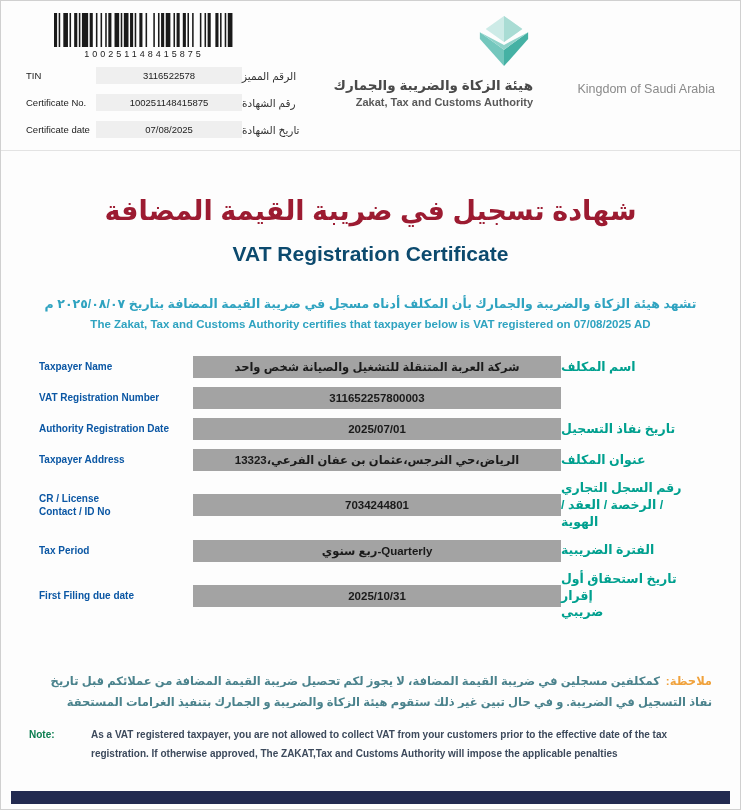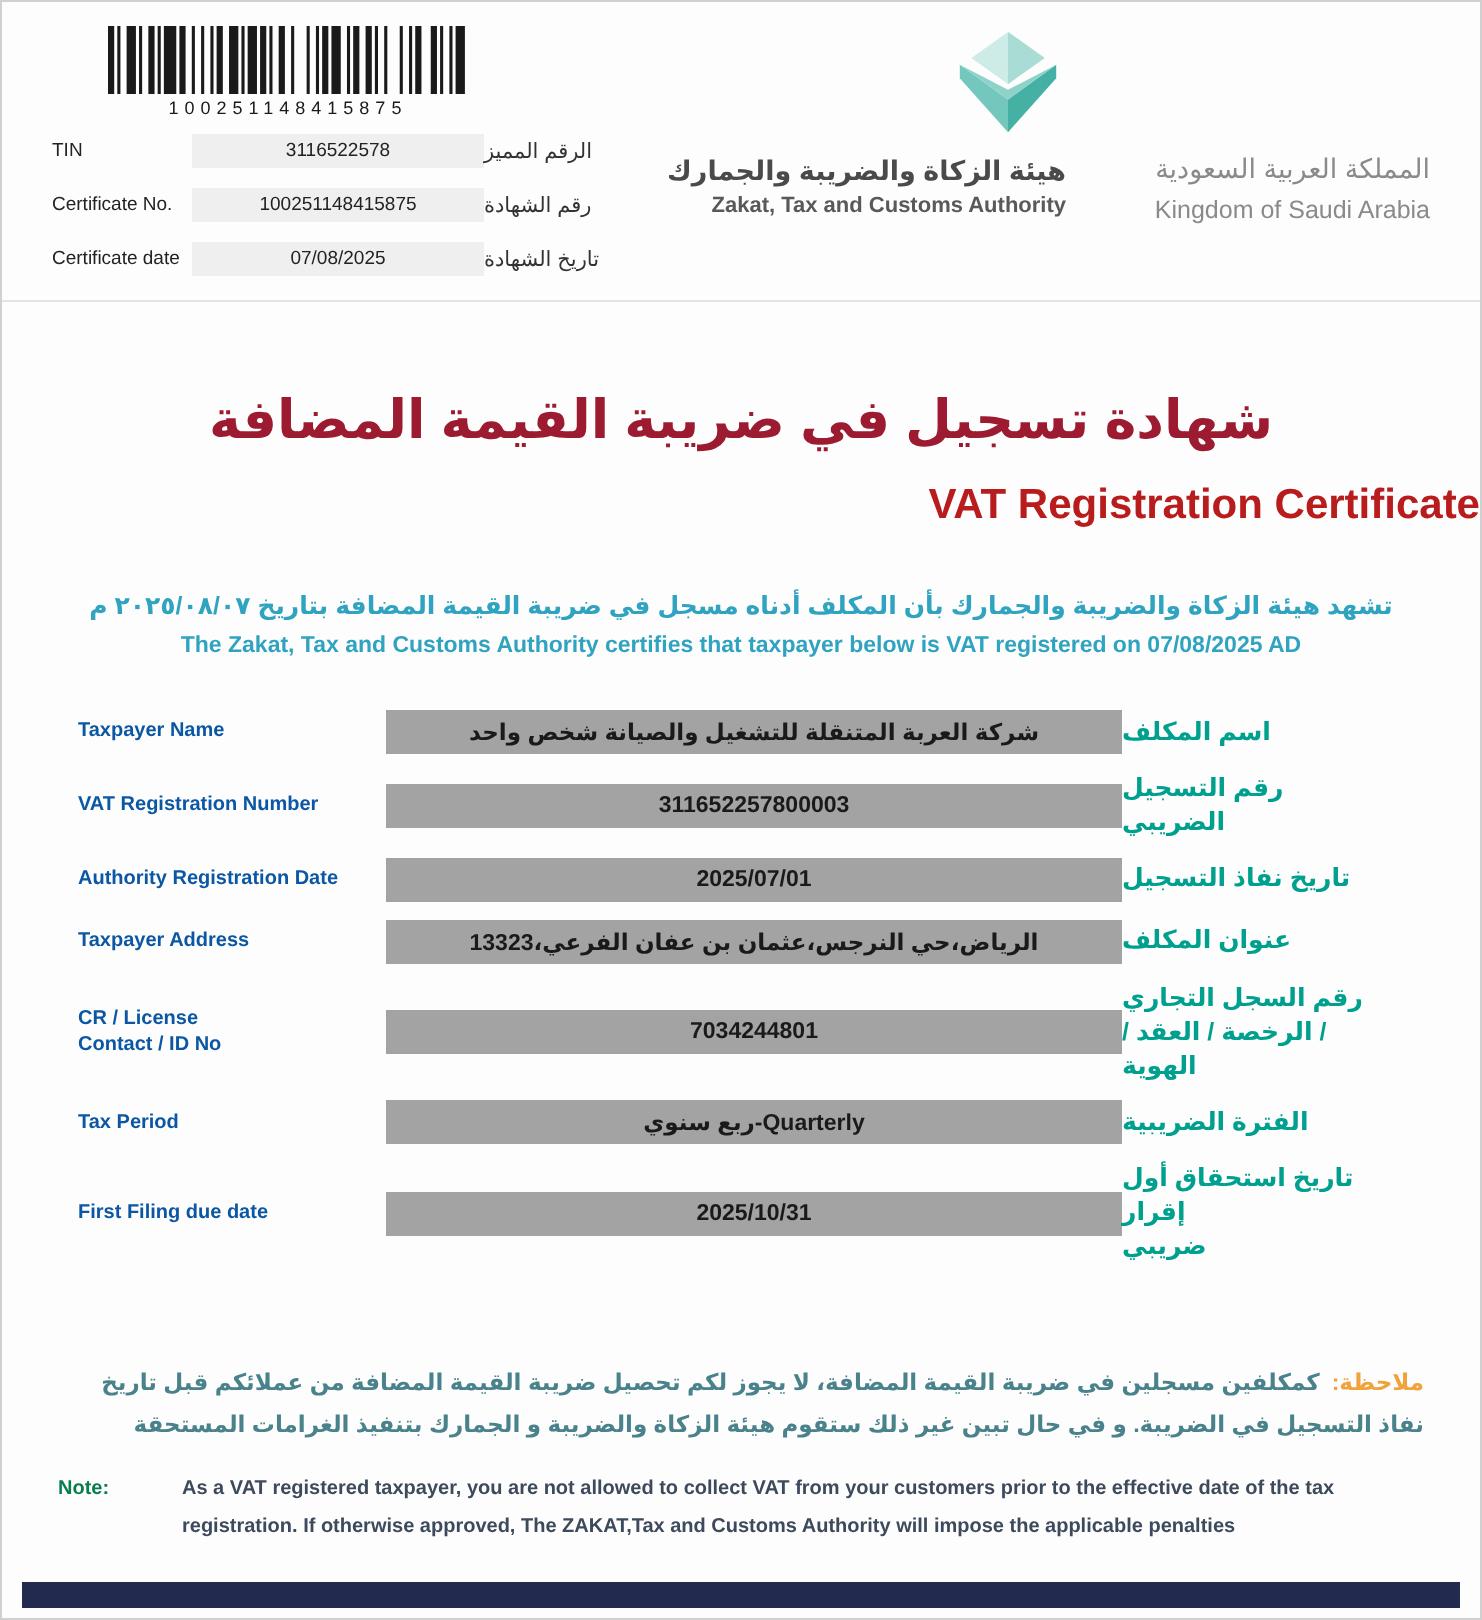--- a/index.html
+++ b/index.html
@@ -36,21 +36,21 @@
   .meta-label-ar { flex: 1; direction: rtl; text-align: left; font-size: 10.5px; color: #333; }
   .header-center { flex: 1; text-align: right; padding-top: 2px; }
   .logo { width: 58px; height: 54px; }
   .authority-ar { direction: rtl; font-size: 13.5px; font-weight: bold; color: #4a4a4a; margin-top: 4px; }
   .authority-en { font-size: 11px; font-weight: bold; color: #595959; margin-top: 3px; }
   .header-right { width: 182px; flex: none; text-align: right; padding-top: 64px; }
   .kingdom-ar { direction: rtl; font-size: 13.5px; color: #8a8a8a; }
   .kingdom-en { font-size: 12.5px; color: #8a8a8a; margin-top: 5px; }
   
   .title-ar { direction: rtl; text-align: center; margin-top: 44px; font-size: 27px; font-weight: bold; color: #9c1b31; }
-  .title-en { text-align: right; margin-top: 15px; font-size: 21px; font-weight: bold; color: #b91c1c; }
+  .title-en { text-align: center; margin-top: 15px; font-size: 21px; font-weight: bold; color: #0c4a6e; }
   .cert-ar { direction: rtl; text-align: center; margin-top: 30px; font-size: 12.5px; font-weight: bold; color: #2fa3c0; }
   .cert-en { text-align: center; margin-top: 7px; font-size: 11.5px; font-weight: bold; color: #2fa3c0; }
   
   .fields { margin: 26px 38px 0 38px; }
   .field-row { display: flex; align-items: center; margin-bottom: 9px; }
   .f-label-en {
     width: 146px; flex: none; margin-right: 8px;
     font-size: 10px; font-weight: bold; color: #0b57a4;
     line-height: 1.35; white-space: nowrap;
   }
@@ -150,21 +150,20 @@
         <polygon points="60,2 98,29 60,56" fill="#a9dcd4"></polygon>
         <polygon points="10,36 60,72 60,106 10,50" fill="#74c7bd"></polygon>
         <polygon points="60,72 110,36 110,50 60,106" fill="#45b1a4"></polygon>
         <polygon points="10,36 60,72 110,36 60,62" fill="#8fd2c9"></polygon>
       </svg>
       <div class="authority-ar">هيئة الزكاة والضريبة والجمارك</div>
       <div class="authority-en">Zakat, Tax and Customs Authority</div>
     </div>
 
     <div class="header-right">
-      <div class="kingdom-ar">المملكة العربية السعودية</div>
       <div class="kingdom-en">Kingdom of Saudi Arabia</div>
     </div>
 
   </div>
 
   <div class="title-ar">شهادة تسجيل في ضريبة القيمة المضافة</div>
   <div class="title-en">VAT Registration Certificate</div>
 
   <div class="cert-ar">تشهد هيئة الزكاة والضريبة والجمارك بأن المكلف أدناه مسجل في ضريبة القيمة المضافة بتاريخ ٢٠٢٥/٠٨/٠٧ م</div>
   <div class="cert-en">The Zakat, Tax and Customs Authority certifies that taxpayer below is VAT registered on 07/08/2025 AD</div>
@@ -173,21 +172,20 @@
 
     <div class="field-row">
       <div class="f-label-en">Taxpayer Name</div>
       <div class="f-value" dir="rtl">شركة العربة المتنقلة للتشغيل والصيانة شخص واحد</div>
       <div class="f-label-ar">اسم المكلف</div>
     </div>
 
     <div class="field-row">
       <div class="f-label-en">VAT Registration Number</div>
       <div class="f-value">311652257800003</div>
-      <div class="f-label-ar">رقم التسجيل الضريبي</div>
     </div>
 
     <div class="field-row">
       <div class="f-label-en">Authority Registration Date</div>
       <div class="f-value">2025/07/01</div>
       <div class="f-label-ar">تاريخ نفاذ التسجيل</div>
     </div>
 
     <div class="field-row">
       <div class="f-label-en">Taxpayer Address</div>

